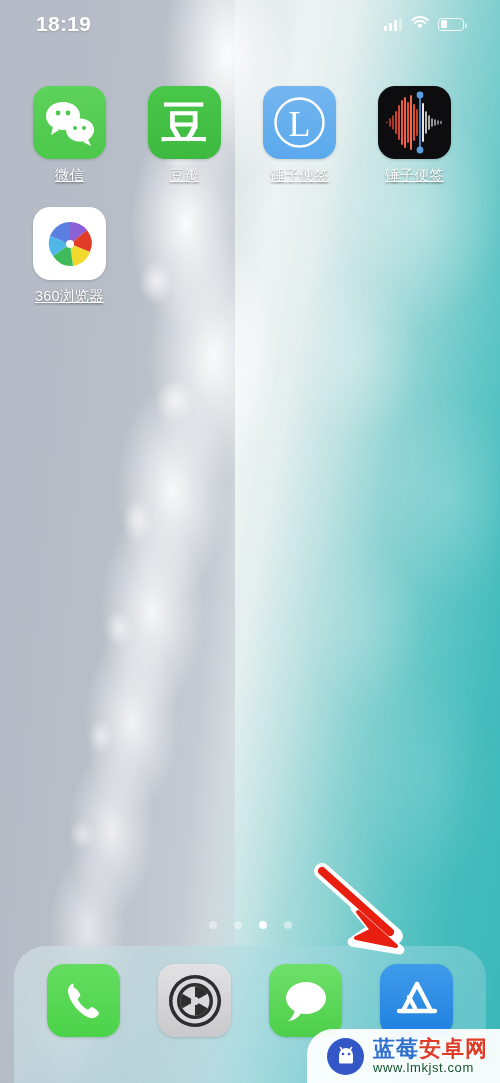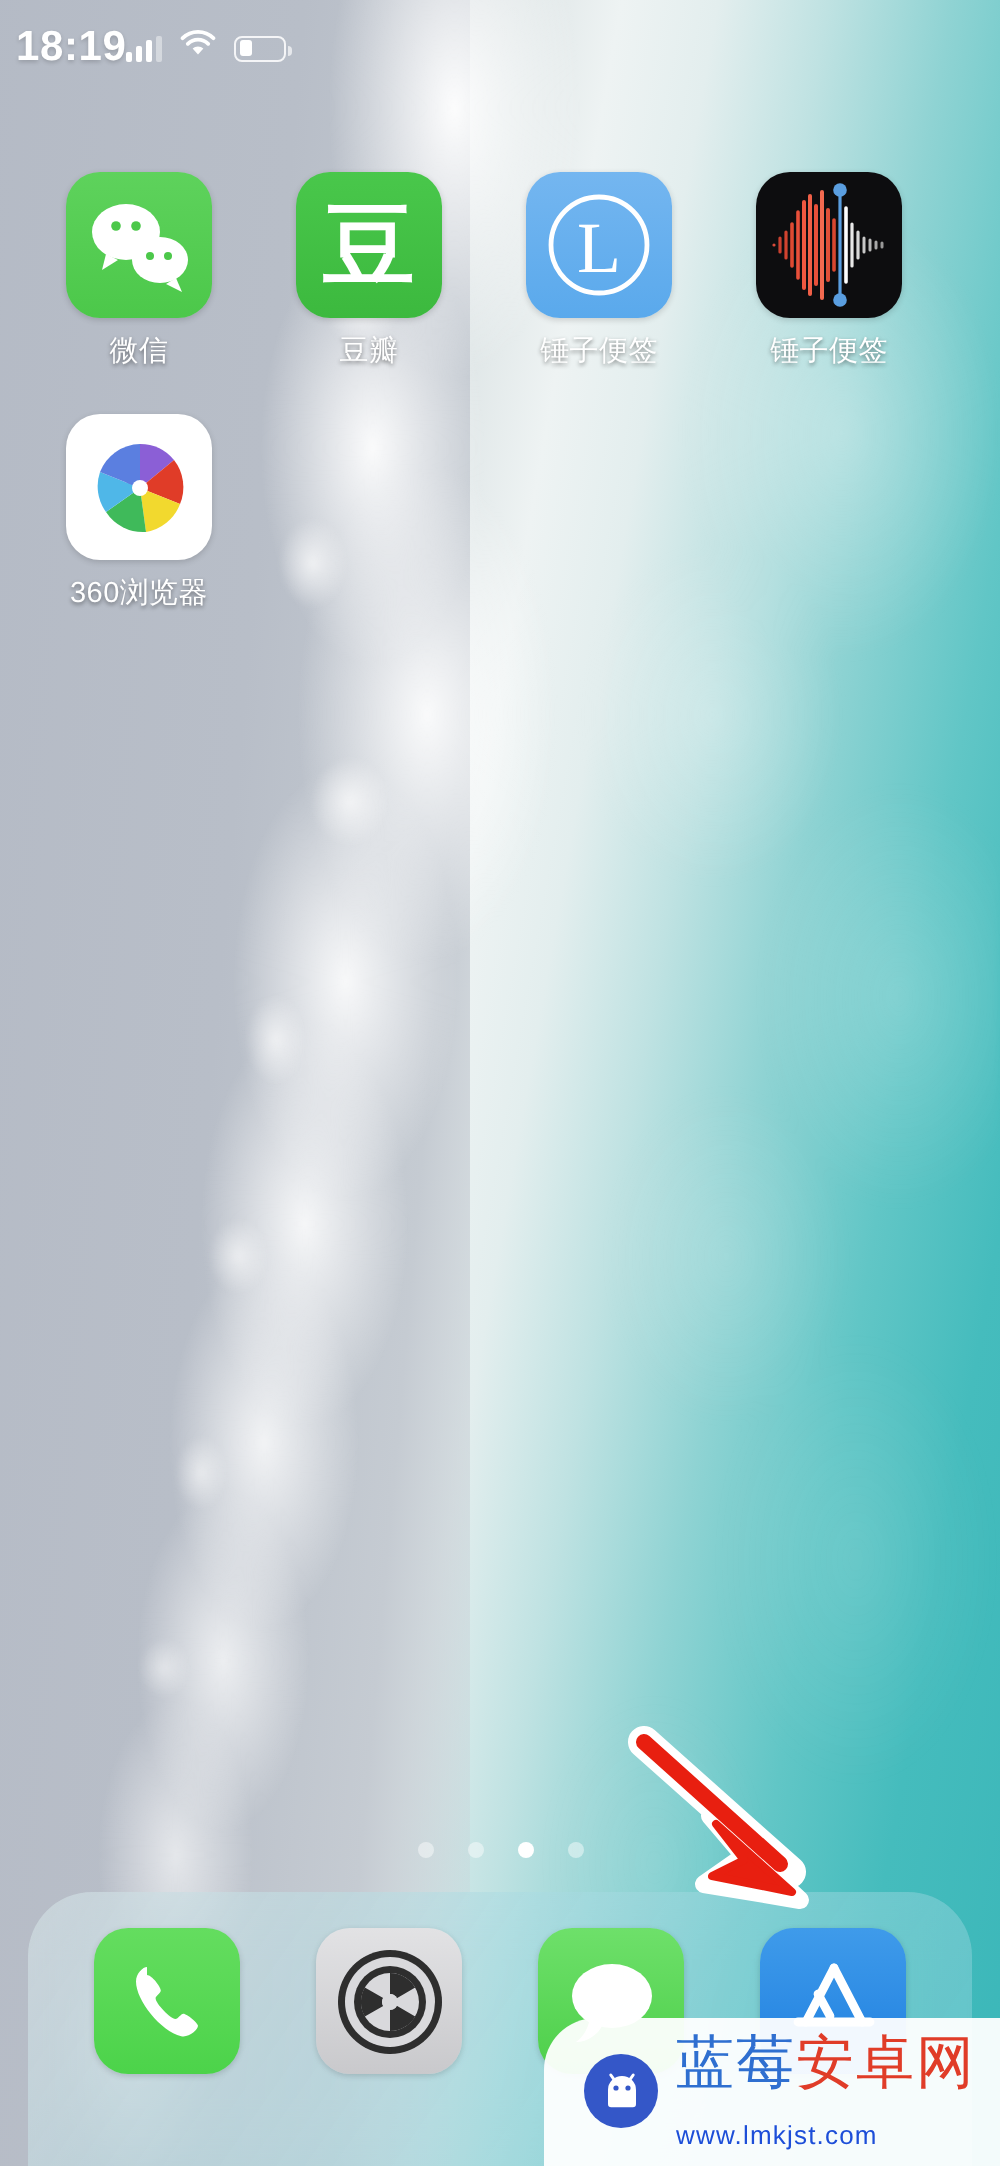--- a/index.html
+++ b/index.html
@@ -59,22 +59,22 @@
       radial-gradient(ellipse 30% 15% at 86% 46%, rgba(255,255,255,.18), rgba(255,255,255,0) 66%),
       radial-gradient(ellipse 26% 12% at 62% 58%, rgba(255,255,255,.14), rgba(255,255,255,0) 66%),
       radial-gradient(ellipse 30% 16% at 80% 72%, rgba(255,255,255,.10), rgba(255,255,255,0) 66%),
       radial-gradient(ellipse 24% 12% at 52% 86%, rgba(255,255,255,.08), rgba(255,255,255,0) 66%);
     filter:blur(2px);
   }
 
   
   #statusbar{
     position:absolute; left:0; top:0; width:100%; height:48px;
-    display:flex; align-items:center; 
-    padding:0 8px; z-index:20;
+    display:flex; align-items:center; justify-content:space-between;
+    padding:0 36px; z-index:20;
   }
   #clock{
     color:#fff; font-size:21px; font-weight:bold; letter-spacing:.3px;
     text-shadow:0 1px 2px rgba(0,0,0,.18);
   }
   .status-right{ display:flex; align-items:center; gap:9px; }
   .bars{ display:flex; align-items:flex-end; gap:2px; height:13px; }
   .bars i{ display:block; width:3px; background:#fff; border-radius:1px; }
   .bars i:nth-child(1){ height:5px; }
   .bars i:nth-child(2){ height:8px; }
@@ -99,21 +99,21 @@
   .app{
     width:115px; display:flex; flex-direction:column; align-items:center;
     margin-bottom:22px;
   }
   .icon{
     width:73px; height:73px; border-radius:17px; position:relative;
     overflow:hidden; box-shadow:0 1px 3px rgba(0,0,0,.16);
   }
   .label{
     margin-top:7px; color:#fff; font-size:14.5px; letter-spacing:.2px;
-    text-shadow:0 1px 2px rgba(0,0,0,.45); white-space:nowrap;
+    text-shadow:0 1px 2px rgba(0,0,0,.45); white-space:nowrap;text-decoration:underline;
   }
 
   
   .ic-wechat{ background:linear-gradient(180deg,#5ed25c,#4cc84a); }
   .ic-douban{ background:linear-gradient(180deg,#49c74b,#3cb93e); display:flex;align-items:center;justify-content:center; }
   .ic-douban span{ color:#fff; font-size:46px; font-weight:bold; font-family:"DejaVu Sans",sans-serif; line-height:1; }
   .ic-changtu{ background:linear-gradient(180deg,#74b6f0,#5aa9ec); display:flex;align-items:center;justify-content:center; }
   .ic-voice{ background:#0d0d0f; }
   .ic-files{ background:#fff; display:flex;align-items:center;justify-content:center; }
   .ic-photos{ background:#fff; display:flex;align-items:center;justify-content:center; }
@@ -154,24 +154,24 @@
     background:rgba(255,255,255,.94);
     border-radius:26px 0 0 0;
     padding:8px 12px 8px 20px;
   }
   .wm-logo{
     width:37px; height:37px; border-radius:50%;
     background:#3457c8; display:flex; align-items:center; justify-content:center;
     flex:0 0 auto;
   }
   .wm-text{ display:flex; flex-direction:column; line-height:1.05; }
-  .wm-cn{ font-size:29px; font-weight:normal; letter-spacing:1px; }
+  .wm-cn{ font-size:22px; font-weight:bold; letter-spacing:1px; }
   .wm-cn .b{ color:#2f6fd0; }
   .wm-cn .r{ color:#e03c28; }
-  .wm-url{ font-size:13px; color:#1d4ed8; letter-spacing:.6px; margin-top:14px; }
+  .wm-url{ font-size:13px; color:#14532d; letter-spacing:.6px; margin-top:1px; }
 </style>
 </head>
 <body>
 
 <div id="wallpaper">
   <div class="wp-base"></div>
   <div class="wp-sand"></div>
   <div class="wp-water"></div>
   <div class="wp-foam"></div>
   <div class="wp-foam2"></div>

